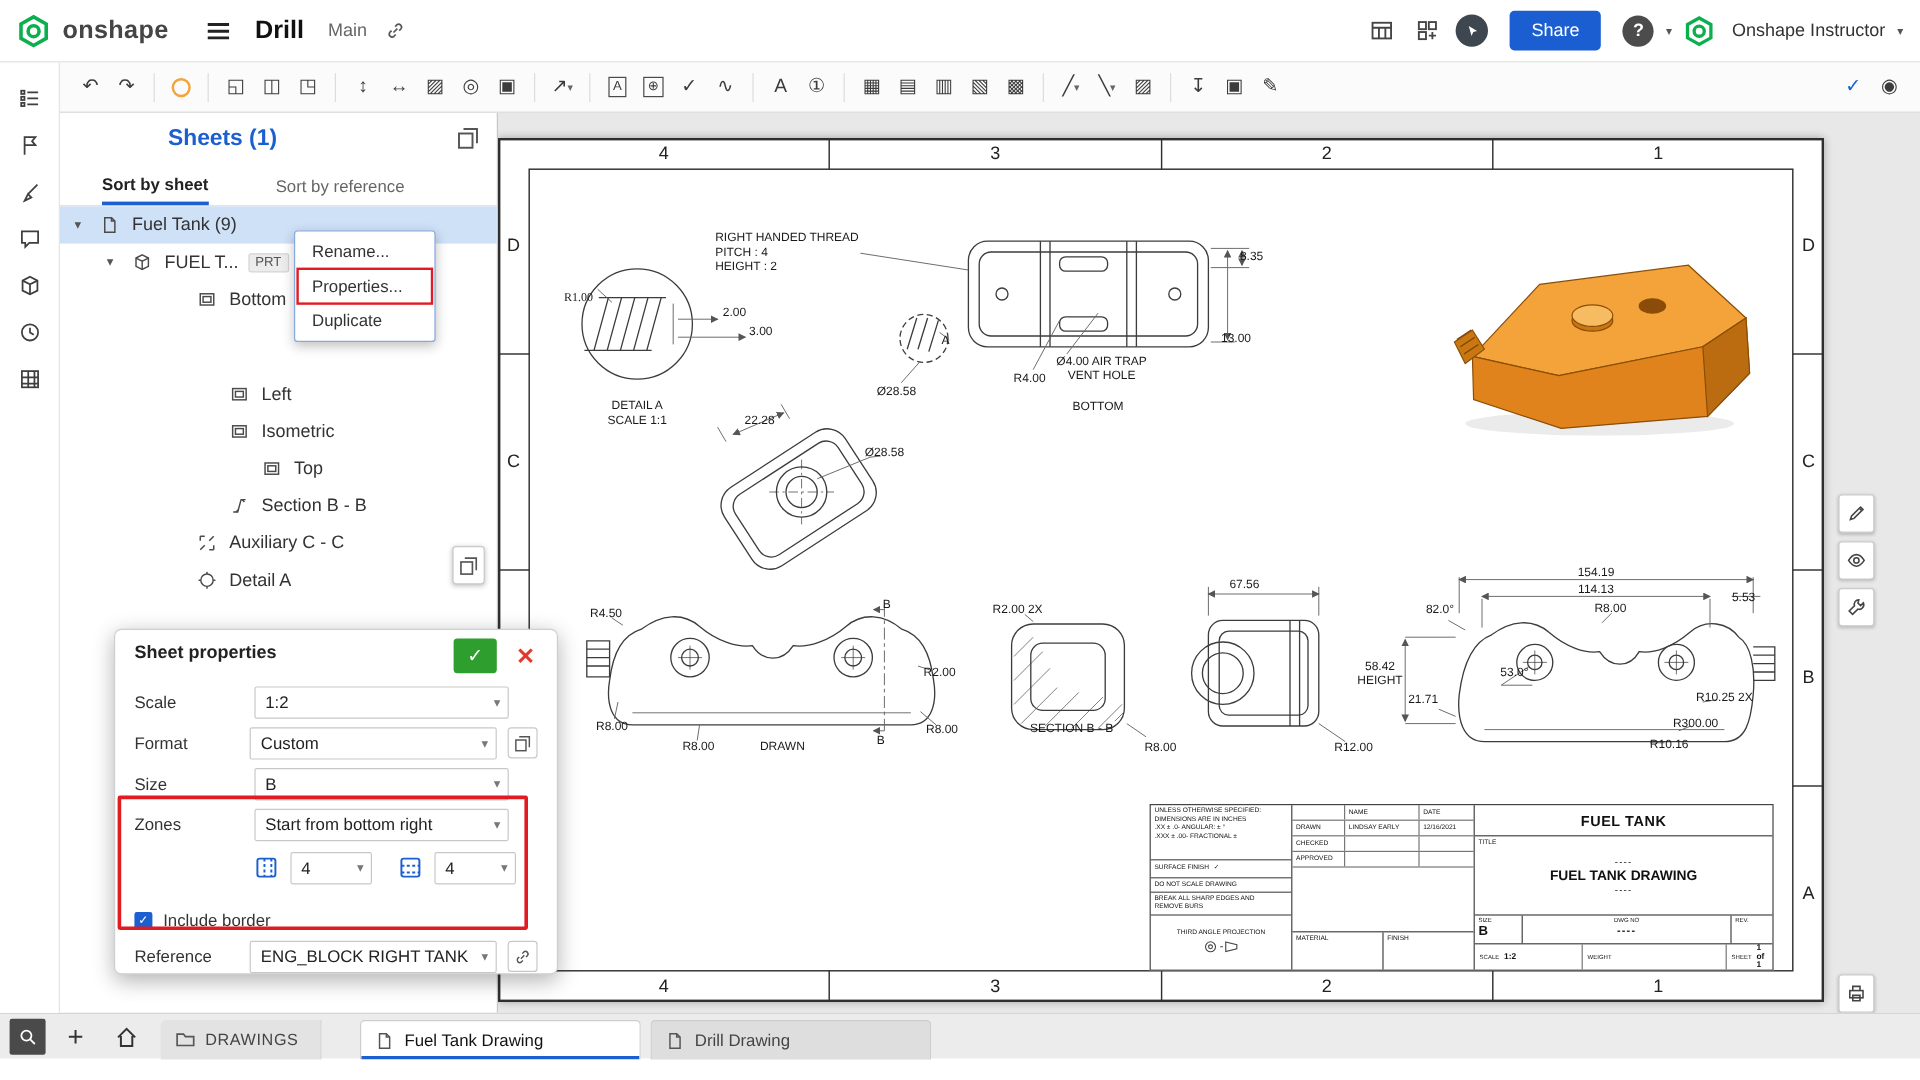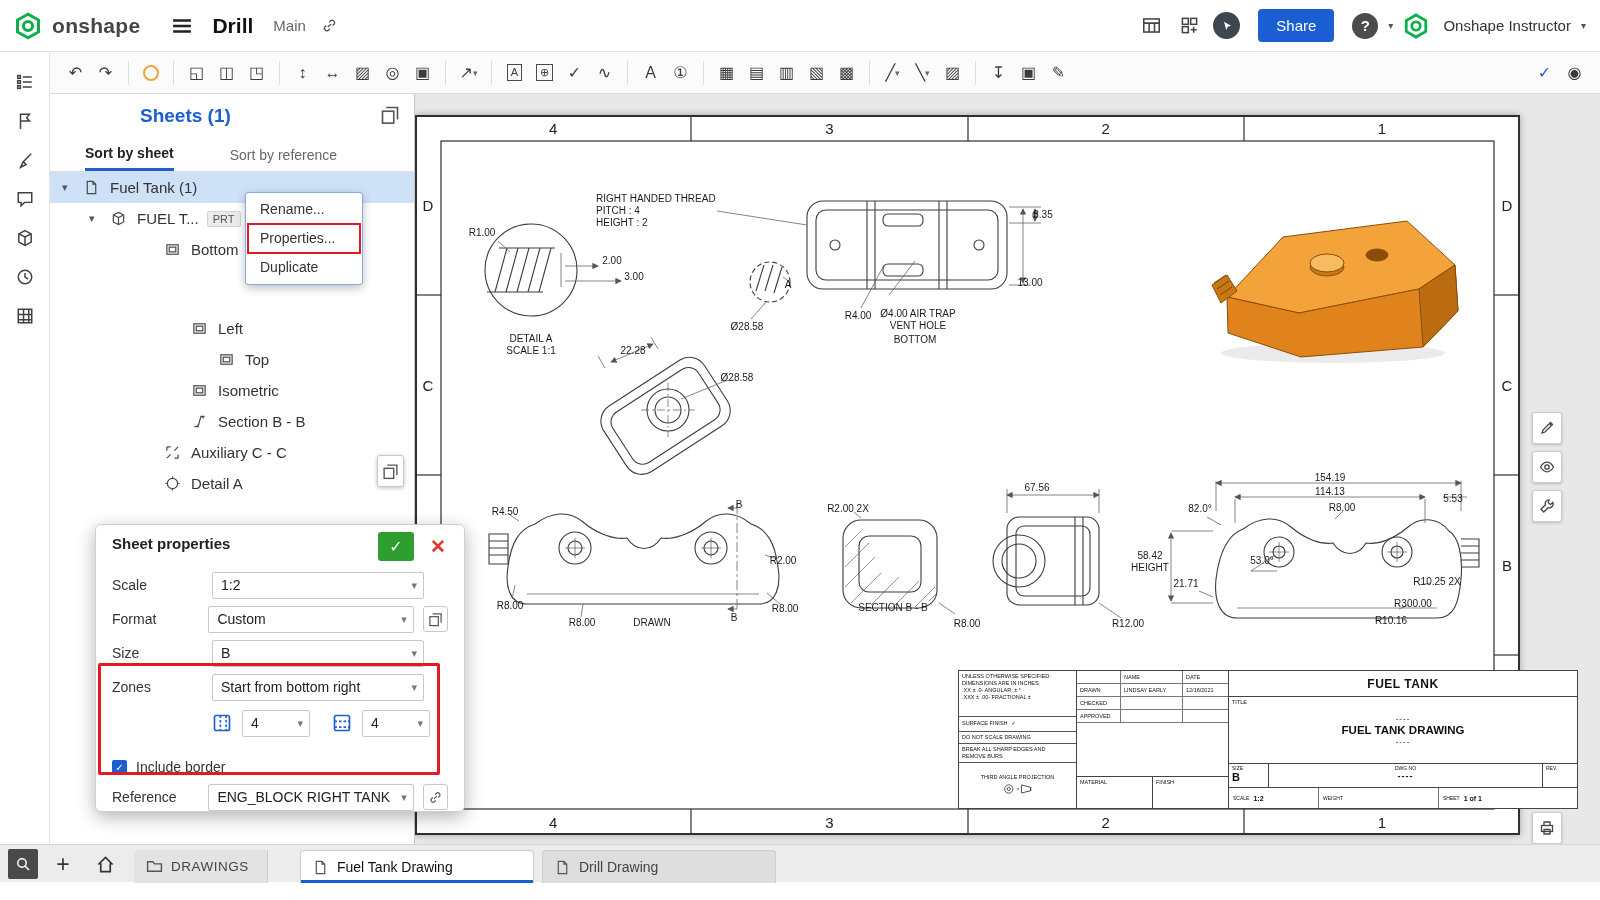--- a/index.html
+++ b/index.html
@@ -59,21 +59,21 @@
   #sheet-art{position:absolute;left:0;top:0;pointer-events:none}
   #zones,#annotations{position:absolute;inset:0;pointer-events:none}
   .zlabel{position:absolute;transform:translate(-50%,-50%);font-size:15px;color:#222}
   .ann{position:absolute;transform:translate(-50%,-50%);font-size:10px;color:#1a1a1a;white-space:pre-line;text-align:center;line-height:1.2}
   .ann.left{transform:translate(0,-50%);text-align:left}
   #side-buttons{position:absolute;left:1117px;top:318px}
   .side-btn{width:30px;height:32px;margin-bottom:7px;background:#fff;border:1px solid #ccc;border-radius:3px;box-shadow:0 1px 3px rgba(0,0,0,.2);display:flex;align-items:center;justify-content:center;color:#444;cursor:pointer}
   #corner-button-wrap{position:absolute;left:1117px;top:718px}
 
   
-  #title-block{position:absolute;left:543px;top:555px;width:620px;height:139px;border:1.2px solid #444;display:flex;font-size:6px;color:#111;background:#fff}
+  #title-block{position:absolute;left:543px;top:555px;width:520px;height:139px;border:1.2px solid #444;display:flex;font-size:6px;color:#111;background:#fff}
   .tbk-col.tol{width:118px;border-right:1px solid #444;display:flex;flex-direction:column}
   .tol .cell{border-bottom:1px solid #555;padding:2px 3px;white-space:pre-line;line-height:1.3;font-size:5.5px}
   .tol .tol-note{flex:0 0 46px}
   .tol .sf{flex:0 0 15px;display:flex;align-items:center;gap:4px}
   .tol .dns{flex:0 0 12px}
   .tol .brk{flex:0 0 17px}
   .tol .proj{flex:1;border-bottom:none;display:flex;flex-direction:column;align-items:center;justify-content:center;gap:2px;white-space:normal}
   .tbk-col.mid{width:152px;border-right:1px solid #444;display:flex;flex-direction:column;font-size:5.5px}
   .mrow{display:flex;border-bottom:1px solid #777;height:13px;align-items:stretch}
   .mrow span{display:flex;align-items:center;padding-left:3px}
@@ -318,28 +318,28 @@
           <div class="zlabel" style="left: 1092px; top: 270px;">C</div>
           <div class="zlabel" style="left: 13px; top: 450px;">B</div>
           <div class="zlabel" style="left: 1092px; top: 450px;">B</div>
           <div class="zlabel" style="left: 13px; top: 630px;">A</div>
           <div class="zlabel" style="left: 1092px; top: 630px;">A</div>
         </div>
       <div id="annotations">
           <div class="ann left" style="left: 181px; top: 96px;">RIGHT HANDED THREAD
 PITCH : 4
 HEIGHT : 2</div>
-          <div class="ann" style="left: 67px; top: 118px;">R1.00</div>
+          <div class="ann" style="left: 67px; top: 134px; font-family: Liberation Serif, serif;">R1.00</div>
           <div class="ann" style="left: 197px; top: 146px;">2.00</div>
           <div class="ann" style="left: 219px; top: 162px;">3.00</div>
           <div class="ann" style="left: 116px; top: 230px;">DETAIL A
 SCALE 1:1</div>
           <div class="ann" style="left: 628px; top: 100px;">8.35</div>
           <div class="ann" style="left: 615px; top: 168px;">13.00</div>
-          <div class="ann" style="left: 503px; top: 205px;">Ø4.00 AIR TRAP
+          <div class="ann" style="left: 503px; top: 193px;">Ø4.00 AIR TRAP
 VENT HOLE</div>
           <div class="ann" style="left: 443px; top: 201px;">R4.00</div>
           <div class="ann" style="left: 332px; top: 212px;">Ø28.58</div>
           <div class="ann" style="left: 500px; top: 225px;">BOTTOM</div>
           <div class="ann" style="left: 373px; top: 170px;">A</div>
           <div class="ann" style="left: 218px; top: 236px;">22.28</div>
           <div class="ann" style="left: 322px; top: 263px;">Ø28.58</div>
           <div class="ann" style="left: 90px; top: 397px;">R4.50</div>
           <div class="ann" style="left: 95px; top: 491px;">R8.00</div>
           <div class="ann" style="left: 167px; top: 508px;">R8.00</div>
@@ -487,21 +487,21 @@
     </div>
     <div id="tree">
         <div class="tree-row selected" style="padding-left: 12px;">
           <span class="tcaret">▾</span>
           <span class="ticon">
             <svg viewBox="0 0 16 16" width="15" height="15" fill="none" stroke="currentColor" stroke-width="1.3">
               <path d="M3.5 1.5h6l3 3v10h-9z"></path>
               <path d="M9.5 1.5v3h3"></path>
             </svg>
           </span>
-          <span class="tlabel">Fuel Tank (1)</span>
+          <span class="tlabel">Fuel Tank (9)</span>
         </div>
         <div class="tree-row" style="padding-left: 39px;">
           <span class="tcaret">▾</span>
           <span class="ticon">
             <svg viewBox="0 0 16 16" width="15" height="15" fill="none" stroke="currentColor" stroke-width="1.3">
               <path d="M8 1.5l5.5 2.8v7.4L8 14.5l-5.5-2.8V4.3z"></path>
               <path d="M2.5 4.3L8 7l5.5-2.7M8 7v7.5"></path>
             </svg>
           </span>
           <span class="tlabel">FUEL T...</span>
@@ -520,39 +520,39 @@
         <div class="tree-row" style="padding-left: 120px; margin-top: 48px;">
           <span class="tindent"></span>
           <span class="ticon">
             <svg viewBox="0 0 16 16" width="15" height="15" fill="none" stroke="currentColor" stroke-width="1.3">
               <rect x="2" y="3" width="12" height="10"></rect>
               <rect x="4.5" y="5.5" width="7" height="5"></rect>
             </svg>
           </span>
           <span class="tlabel">Left</span>
         </div>
+        <div class="tree-row" style="padding-left: 120px;">
+          <span class="tindent"></span>
+          <span class="ticon">
+            <svg viewBox="0 0 16 16" width="15" height="15" fill="none" stroke="currentColor" stroke-width="1.3">
+              <rect x="2" y="3" width="12" height="10"></rect>
+              <rect x="4.5" y="5.5" width="7" height="5"></rect>
+            </svg>
+          </span>
+          <span class="tlabel">Isometric</span>
+        </div>
         <div class="tree-row" style="padding-left: 147px;">
           <span class="tindent"></span>
           <span class="ticon">
             <svg viewBox="0 0 16 16" width="15" height="15" fill="none" stroke="currentColor" stroke-width="1.3">
               <rect x="2" y="3" width="12" height="10"></rect>
               <rect x="4.5" y="5.5" width="7" height="5"></rect>
             </svg>
           </span>
           <span class="tlabel">Top</span>
-        </div>
-        <div class="tree-row" style="padding-left: 120px;">
-          <span class="tindent"></span>
-          <span class="ticon">
-            <svg viewBox="0 0 16 16" width="15" height="15" fill="none" stroke="currentColor" stroke-width="1.3">
-              <rect x="2" y="3" width="12" height="10"></rect>
-              <rect x="4.5" y="5.5" width="7" height="5"></rect>
-            </svg>
-          </span>
-          <span class="tlabel">Isometric</span>
         </div>
         <div class="tree-row" style="padding-left: 120px;">
           <span class="tindent"></span>
           <span class="ticon">
             <svg viewBox="0 0 16 16" width="15" height="15" fill="none" stroke="currentColor" stroke-width="1.3">
               <path d="M2.5 13.5h4l3-11h4"></path>
               <path d="M5 13.5l2-2M10.5 2.5l2 2"></path>
             </svg>
           </span>
           <span class="tlabel">Section B - B</span>

